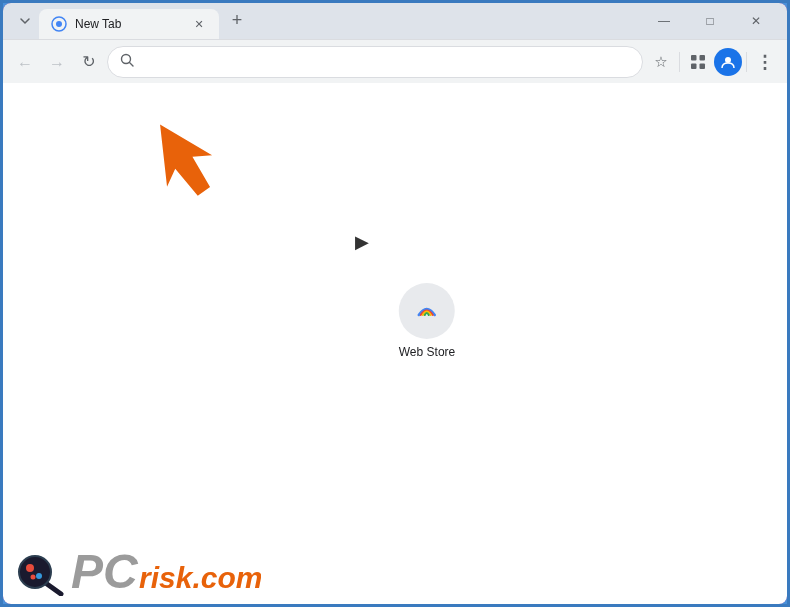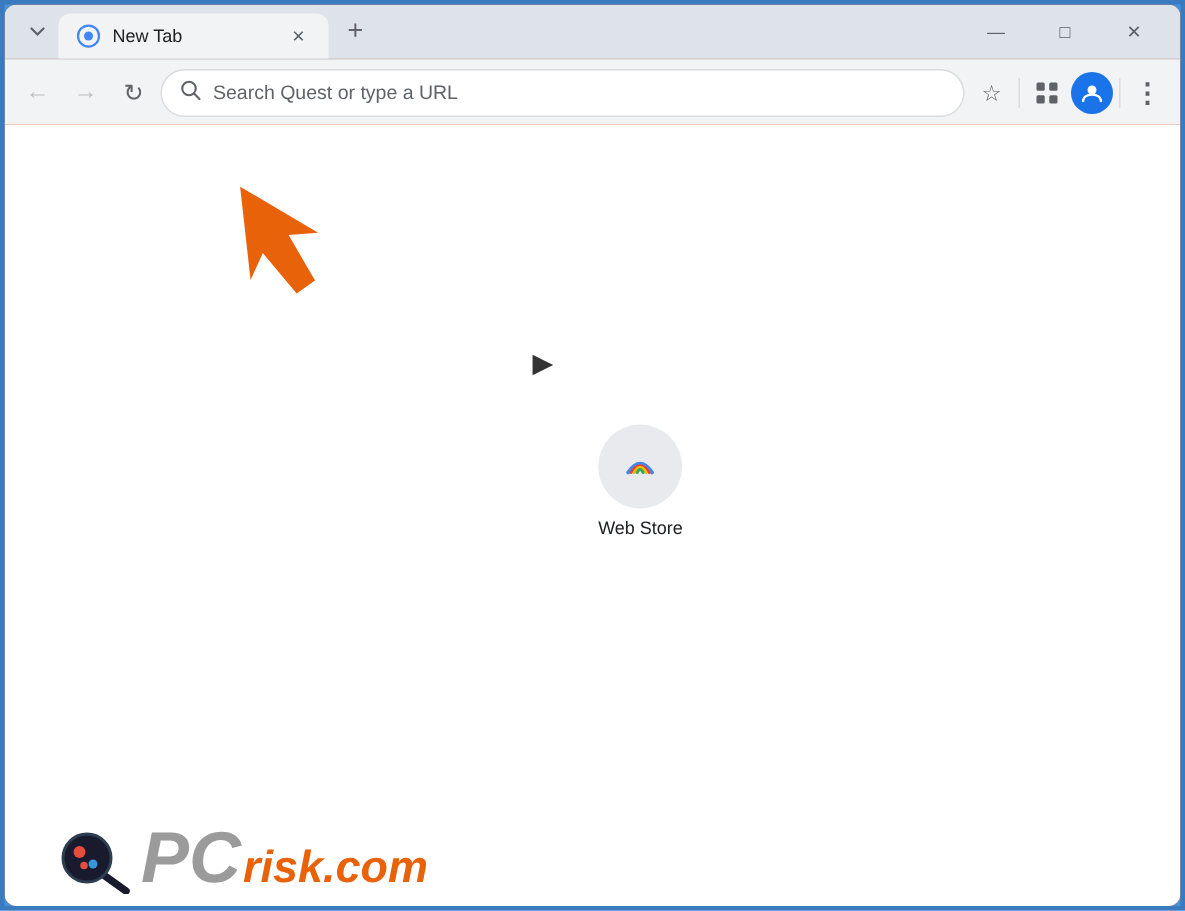--- a/index.html
+++ b/index.html
@@ -10,21 +10,21 @@
       background: #4a90d9;
       font-family: 'Segoe UI', Arial, sans-serif;
       overflow: hidden;
       border: 3px solid #3a7abf;
     }
 
     
     .browser-window {
       width: 784px;
       height: 601px;
-      background: #c2410c;
+      background: #4c1d95;
       border-radius: 8px;
       display: flex;
       flex-direction: column;
       overflow: hidden;
     }
 
     
     .title-bar {
       height: 36px;
       background: #dee3ea;
@@ -259,21 +259,20 @@
     }
 
     
     .watermark {
       position: absolute;
       bottom: 0;
       left: 0;
       display: flex;
       align-items: center;
       padding: 8px 10px;
-      margin-left: 23px;
     }
 
     .watermark-logo {
       display: flex;
       align-items: center;
       gap: 2px;
     }
 
     
     .cursor {
@@ -324,21 +323,20 @@
     <div class="nav-btn disabled">→</div>
     <div class="nav-btn">↻</div>
 
     <div class="address-bar">
       <div class="search-icon-wrap">
         <svg width="14" height="14" viewBox="0 0 14 14" fill="none">
           <circle cx="6" cy="6" r="4.5" stroke="#5f6368" stroke-width="1.4"></circle>
           <line x1="9.5" y1="9.5" x2="13" y2="13" stroke="#5f6368" stroke-width="1.4" stroke-linecap="round"></line>
         </svg>
       </div>
-      <span class="address-text">Search Quest or type a URL</span>
     </div>
 
     <div class="toolbar-actions">
       <div class="toolbar-icon-btn">☆</div>
       <div class="divider-v"></div>
       <div class="toolbar-icon-btn">
         <svg width="16" height="16" viewBox="0 0 16 16" fill="none">
           <rect x="1" y="1" width="5.5" height="5.5" rx="1" fill="#5f6368"></rect>
           <rect x="9.5" y="1" width="5.5" height="5.5" rx="1" fill="#5f6368"></rect>
           <rect x="1" y="9.5" width="5.5" height="5.5" rx="1" fill="#5f6368"></rect>

